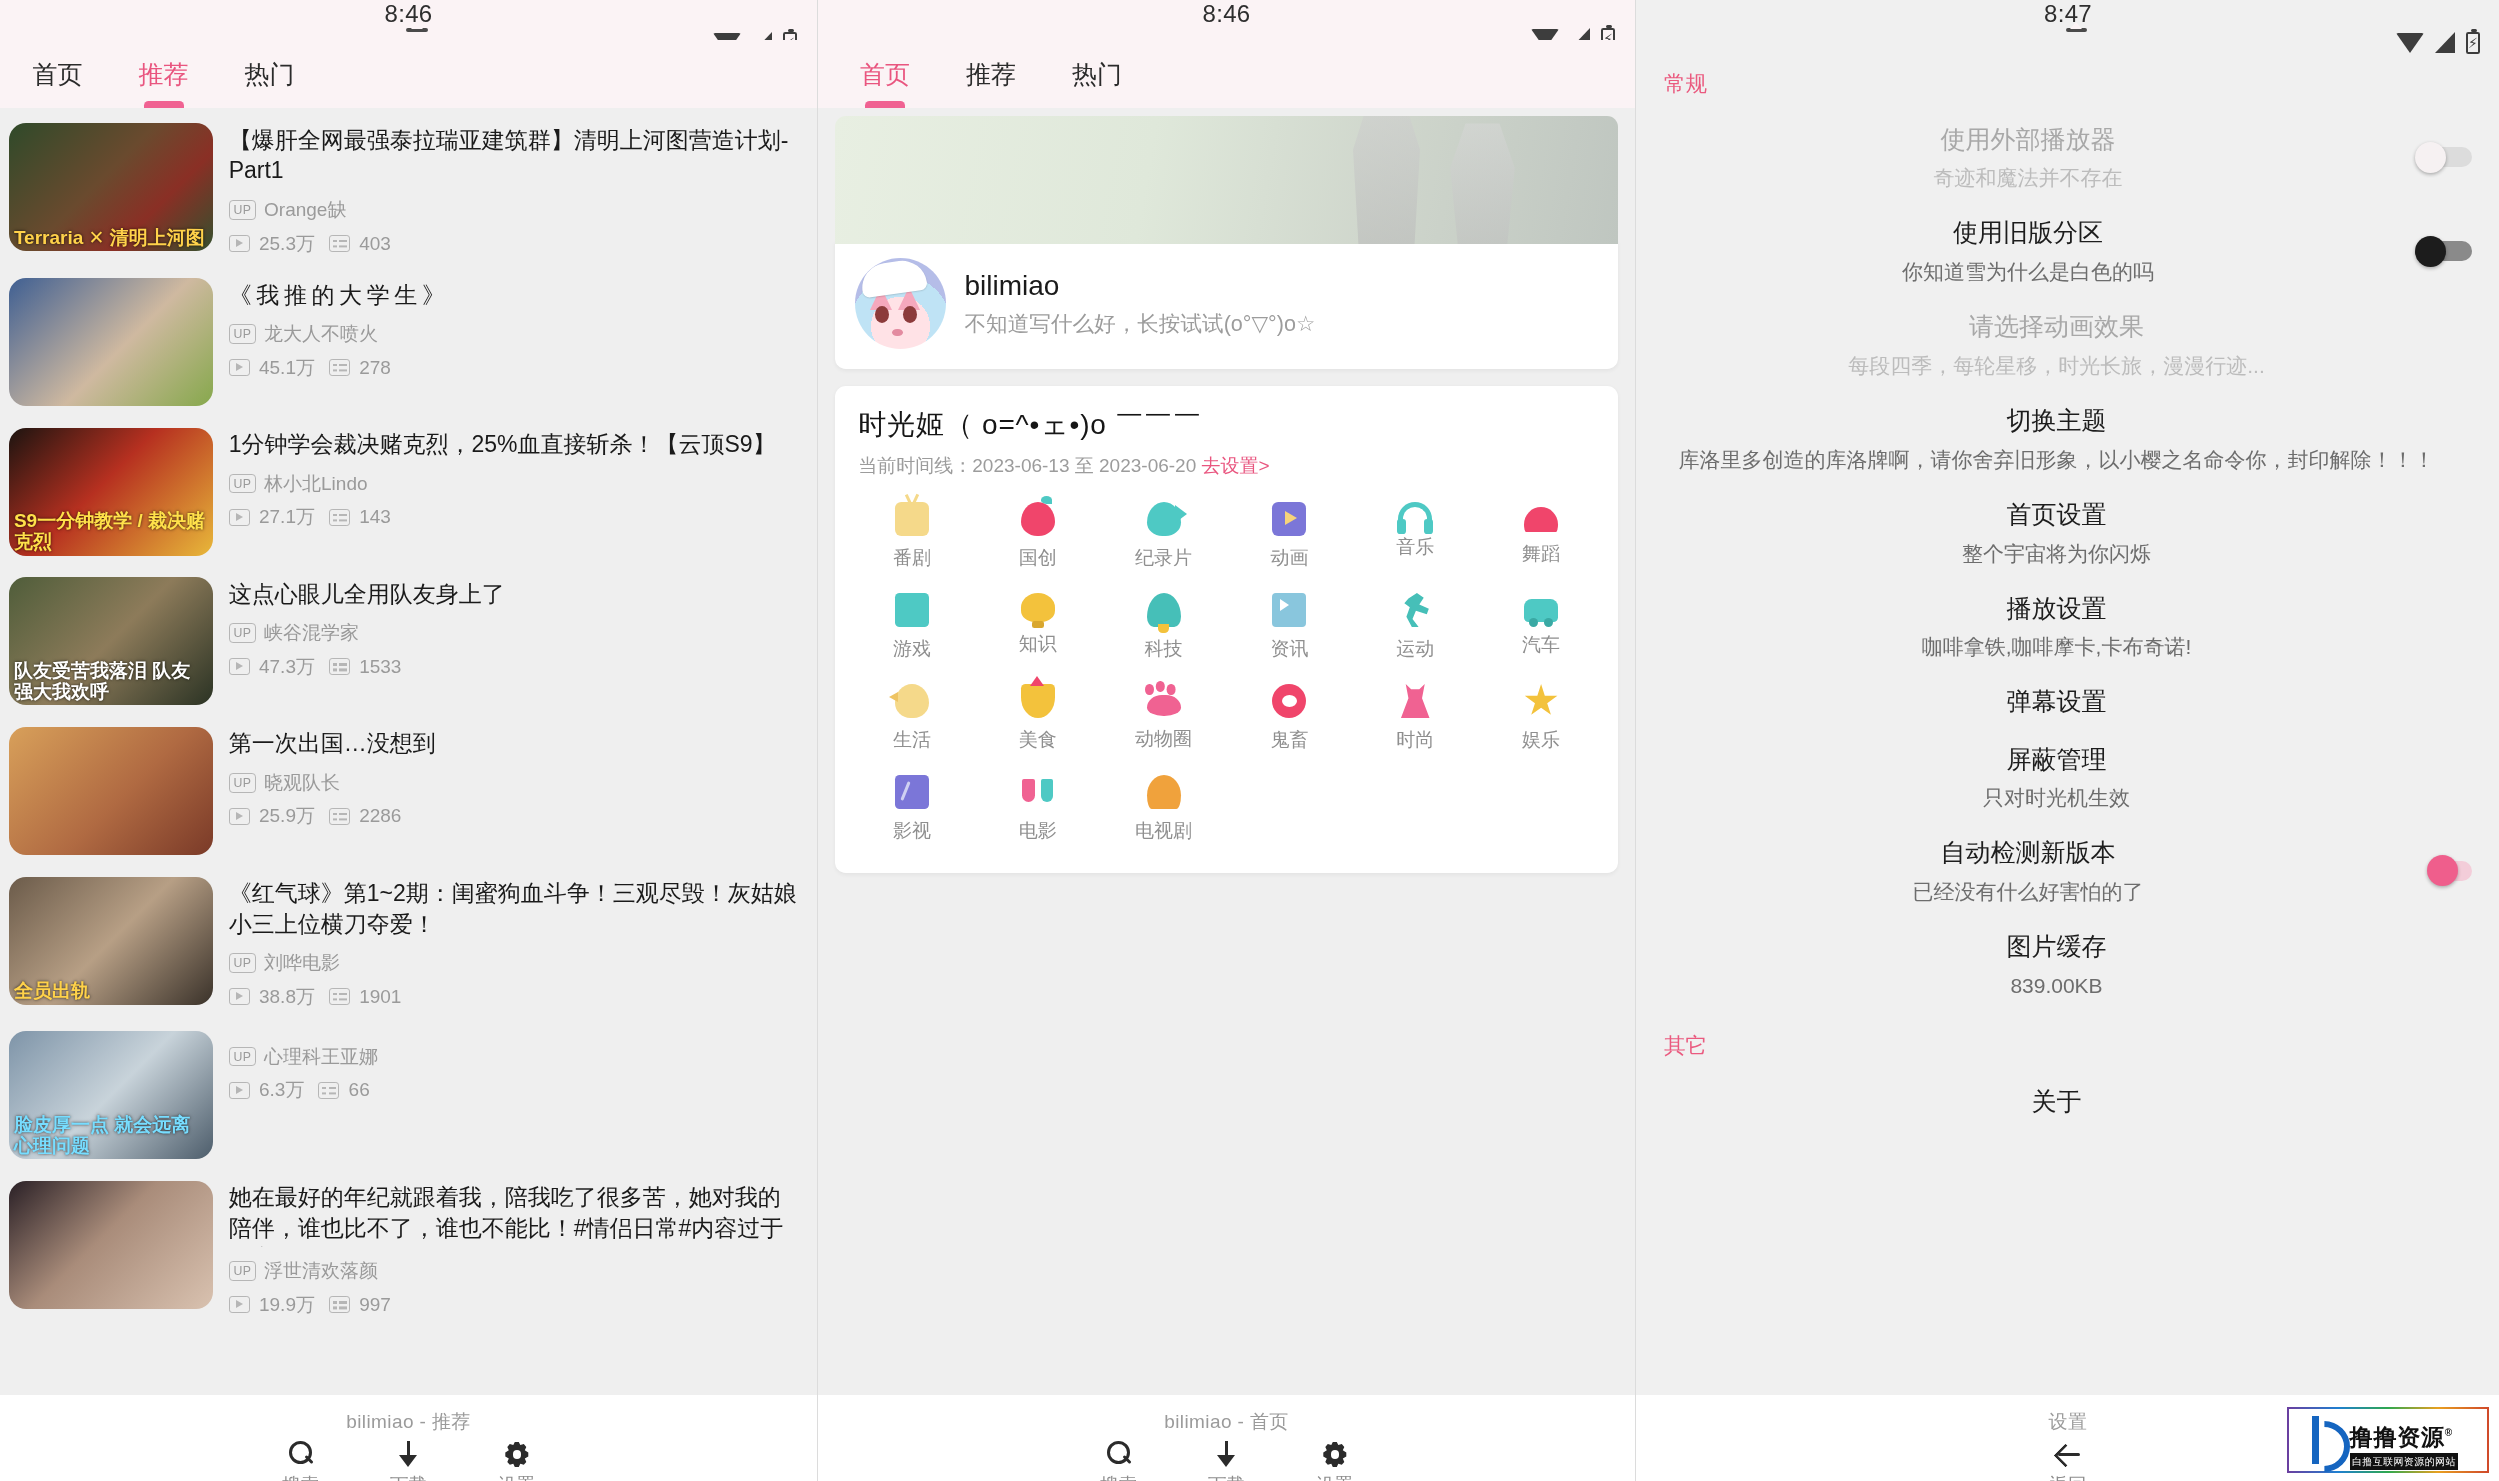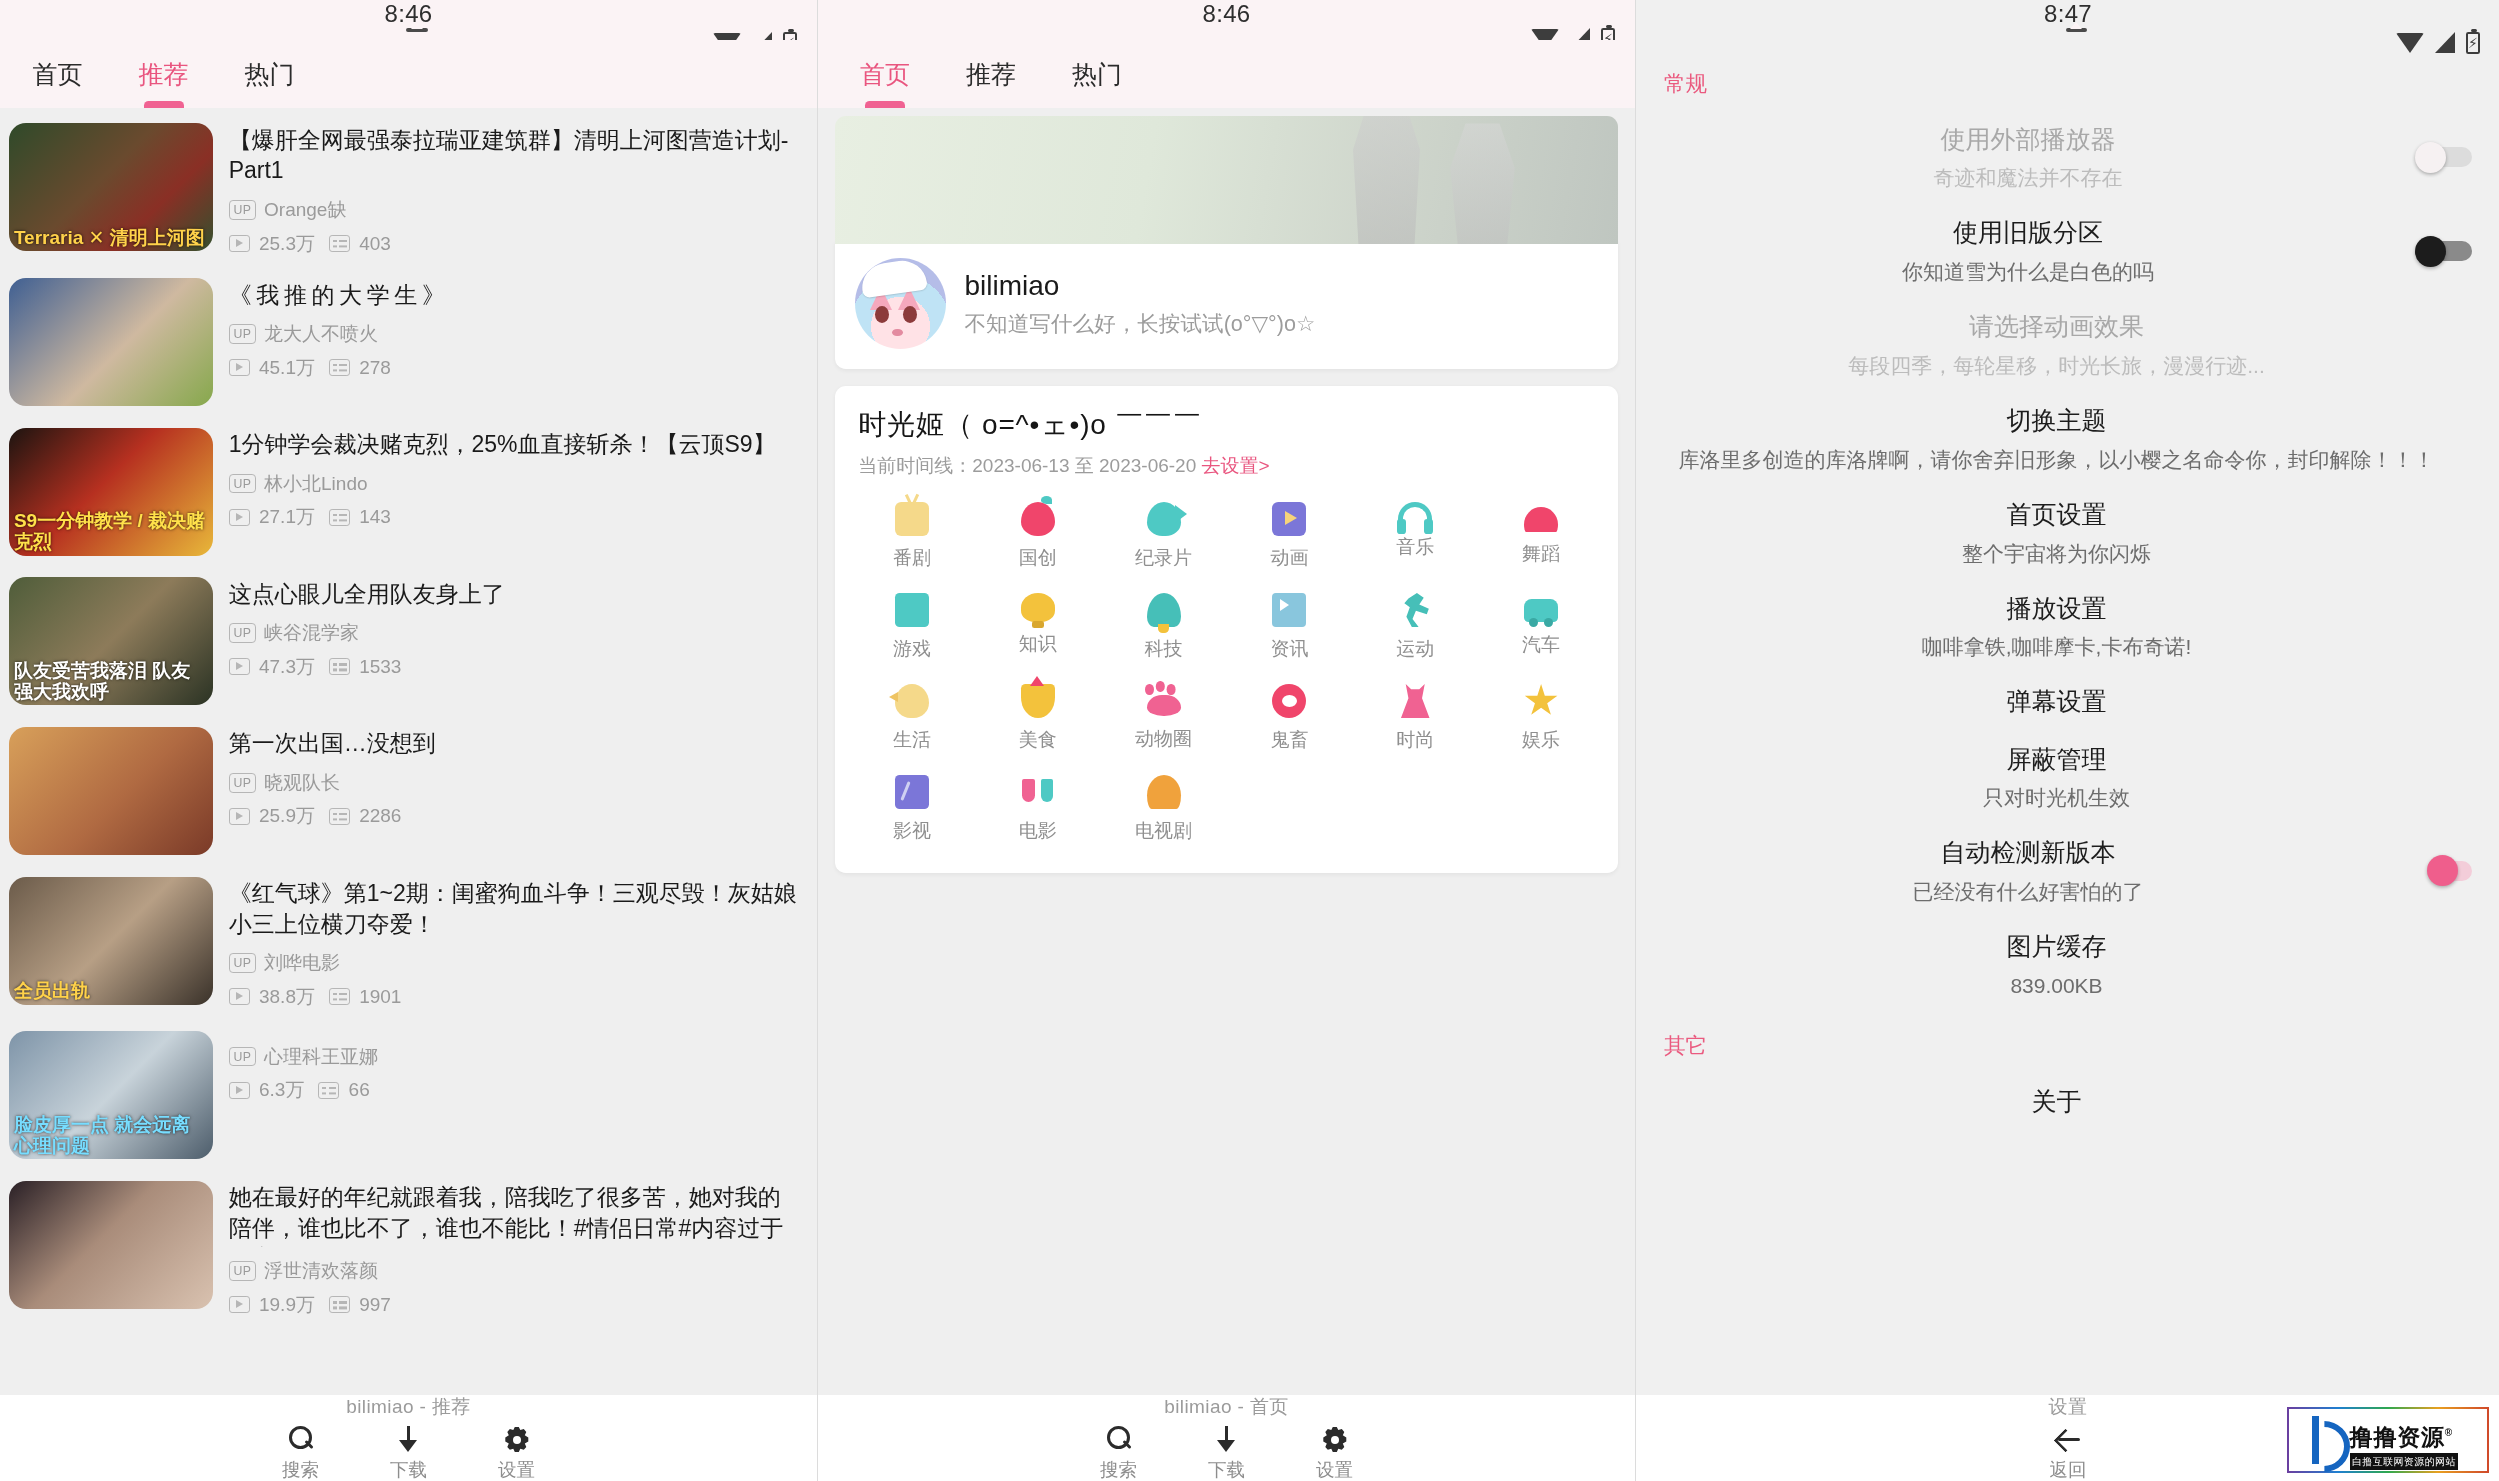--- a/index.html
+++ b/index.html
@@ -270,21 +270,21 @@
   .switch.on-dark .track { background: #8a8a8a; }
   .switch.on-pink .knob  { background: #ef5e8c; left: 12.3px; }
   .switch.on-pink .track { background: #f3cdd9; }
   .switch.off .knob      { background: #f6f1f2; }
   .switch.off .track     { background: #dcdcdc; }
 
   
   .bottombar {
     position: absolute; left: 0; bottom: 0; width: 100%; height: 86px;
     background: #fff; display: flex; flex-direction: column; align-items: center;
-    justify-content: center; padding-top: 0;
+    justify-content: flex-start; padding-top: 14px;
   }
   .bb-title { font-size: 19px; color: #9b9b9b; letter-spacing:0.4px; }
   .bb-actions { display: flex; gap: 46px; margin-top: 4.6px; }
   .bb-btn {
     display: flex; flex-direction: column; align-items: center; cursor: pointer; width: 62px;
   }
   .bb-lbl { font-size: 18.5px; color: #8d8d8d; margin-top: 3.1px; }
   .bb-ic { width: 29px; height: 29px; position: relative; }
   .ic-search::before{
     content:""; position:absolute; left:3.1px; top:1.5px; width:17px;height:17px;

